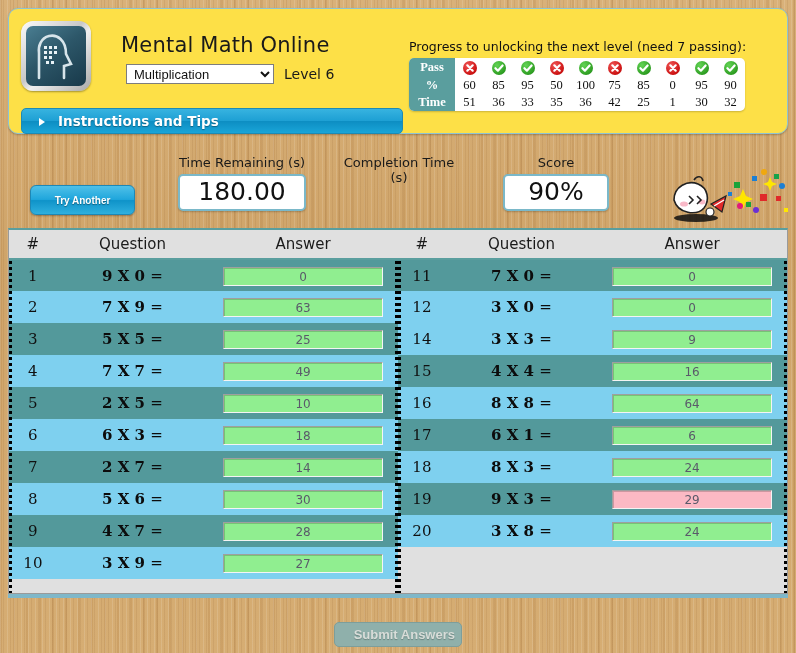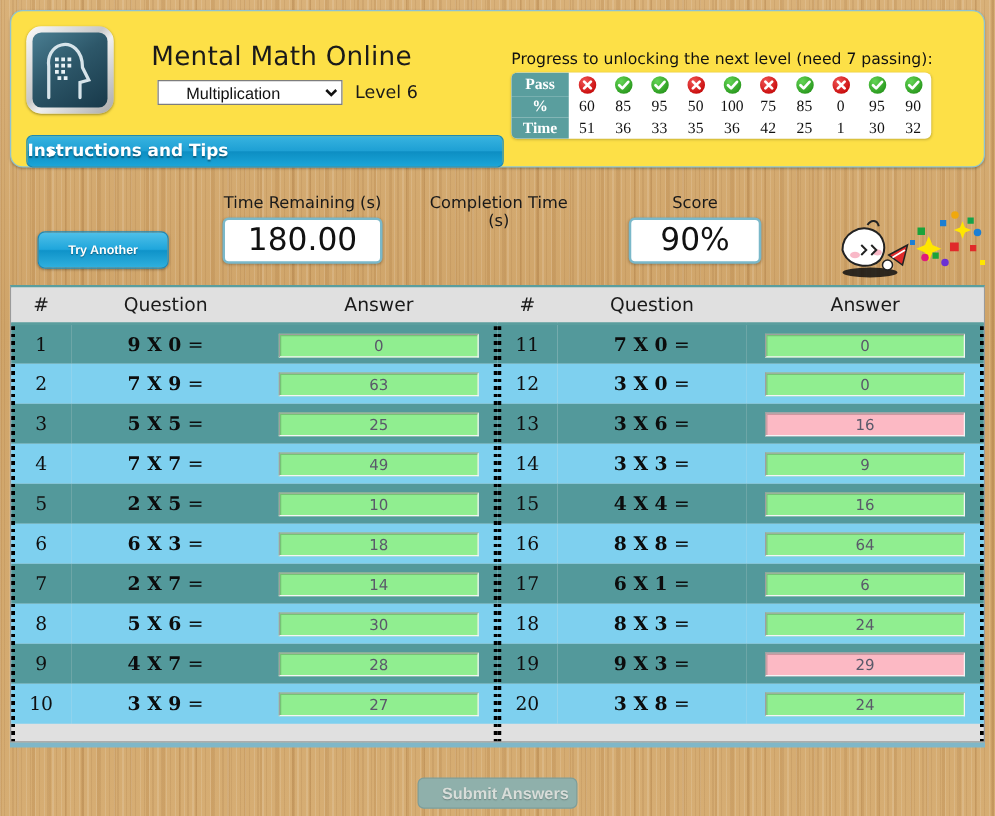--- a/index.html
+++ b/index.html
@@ -57,37 +57,38 @@
     font-size: 21px; color: #1a1a1a; letter-spacing: 0.2px;
   }
   #subject-select {
     position: absolute; left: 117px; top: 55px;
     width: 148px; height: 20px;
     font-family: "Liberation Sans", sans-serif;
     font-size: 13px;
     border: 1px solid #7d7d7d;
     background: #ffffff;
     color: #111;
-    padding: 0 18px;
+    padding: 0 3px;
   }
   #level-label {
     position: absolute; left: 275px; top: 57px;
     font-size: 14px; color: #1a1a1a;
   }
 
   #instructions-bar {
     position: absolute; left: 12px; top: 99px;
     width: 382px; height: 26px;
     border-radius: 5px;
     background: linear-gradient(180deg,#37b3e0 0%, #1ea0d4 48%, #0d8ec3 52%, #1aa5d8 100%);
     border: 1px solid #1d8ab4;
     color: #ffffff;
     font-size: 13.5px;
     font-weight: bold;
     line-height: 25px;
+    padding-left: 36px;
     text-shadow: 0 1px 1px rgba(0,0,0,0.35);
     cursor: pointer;
   }
   #instructions-bar .tri {
     position: absolute; left: 17px; top: 9px;
     width: 0; height: 0;
     border-left: 6px solid #ffffff;
     border-top: 4px solid transparent;
     border-bottom: 4px solid transparent;
   }
@@ -459,25 +460,20 @@
           <tr class="odd">
             <td class="num">11</td>
             <td class="q">7 X 0 <span class="eq">=</span></td>
             <td class="ans"><span class="ansbox">0</span></td>
           </tr>
           <tr class="even">
             <td class="num">12</td>
             <td class="q">3 X 0 <span class="eq">=</span></td>
             <td class="ans"><span class="ansbox">0</span></td>
           </tr>
-          <tr class="odd">
-            <td class="num">13</td>
-            <td class="q">3 X 6 <span class="eq">=</span></td>
-            <td class="ans"><span class="ansbox wrong">16</span></td>
-          </tr>
           <tr class="even">
             <td class="num">14</td>
             <td class="q">3 X 3 <span class="eq">=</span></td>
             <td class="ans"><span class="ansbox">9</span></td>
           </tr>
           <tr class="odd">
             <td class="num">15</td>
             <td class="q">4 X 4 <span class="eq">=</span></td>
             <td class="ans"><span class="ansbox">16</span></td>
           </tr>

